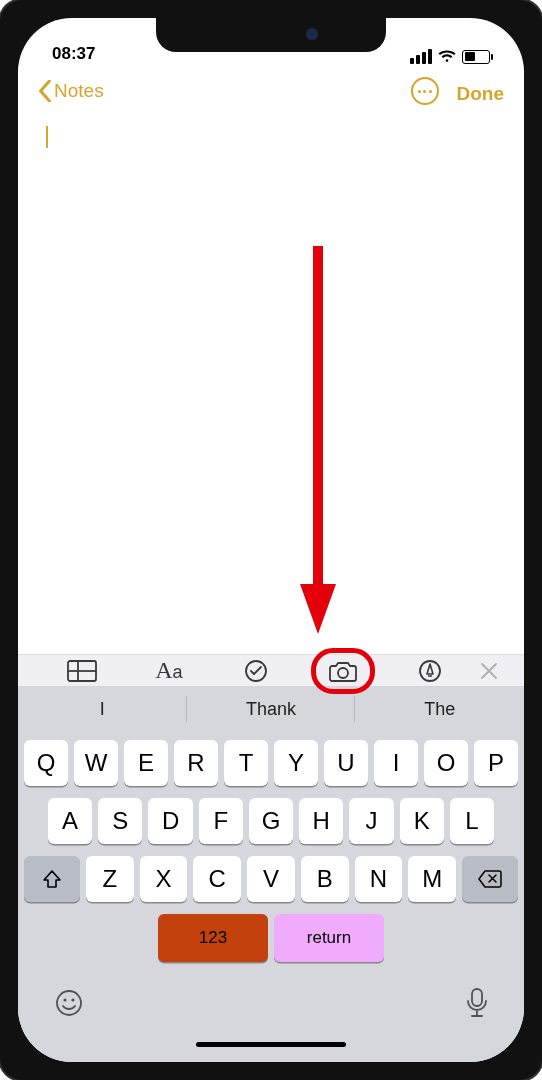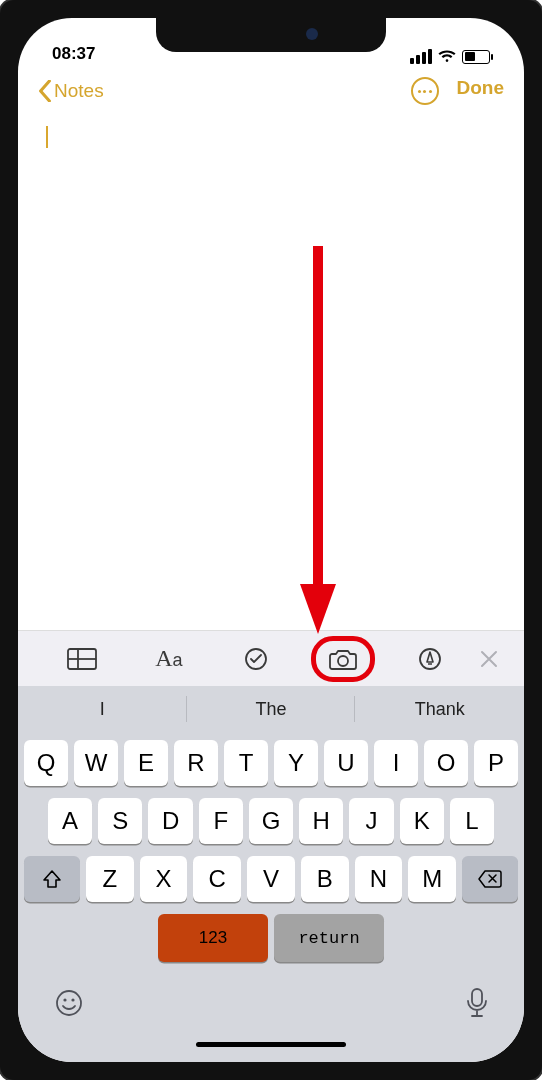--- a/index.html
+++ b/index.html
@@ -1,62 +1,62 @@
 <!DOCTYPE html>
 <html><head>
   <meta charset="utf-8">
   <style>
     * { margin: 0; padding: 0; box-sizing: border-box; font-family: -apple-system, Helvetica, Arial, sans-serif; }
     body { background: #fff; display: flex; justify-content: center; align-items: flex-start;}
-    .device-frame { width: 542px; height: 1080px; background: #111; border-radius: 14px; padding: 18px; position: relative; box-shadow: 0 0 0 2px #333; }
+    .device-frame { width: 542px; height: 1080px; background: #111; border-radius: 22px; padding: 18px; position: relative; box-shadow: 0 0 0 2px #333; }
     .screen { width: 100%; height: 100%; background: #fff; border-radius: 54px; overflow: hidden; position: relative; display: flex; flex-direction: column; }
     .notch { position: absolute; top: 0; left: 50%; transform: translateX(-50%); width: 230px; height: 34px; background: #111; border-bottom-left-radius: 20px; border-bottom-right-radius: 20px; z-index: 50; }
     .notch::after { content:""; position:absolute; right: 68px; top: 10px; width: 12px; height:12px; background:#1a2a4a; border-radius:50%; }
     
     .status-bar { height: 48px; display:flex; justify-content:space-between; align-items:flex-end; padding: 0 34px 2px 34px; font-size:17px; font-weight:600; }
     .status-right { display:flex; gap:6px; align-items:center; }
     .signal { display:flex; gap:2px; align-items:flex-end; }
     .signal span { width:4px; background:#000; border-radius:1px; }
     .signal span:nth-child(1){height:6px;} .signal span:nth-child(2){height:9px;} .signal span:nth-child(3){height:12px;} .signal span:nth-child(4){height:15px;}
     .wifi { width:18px; height:14px; position:relative; }
     .battery { width:28px; height:14px; border:1.5px solid #000; border-radius:3px; position:relative; }
     .battery::after { content:""; position:absolute; right:-4px; top:3px; width:2.5px; height:6px; background:#000; border-radius:1px; }
     .battery-fill { position:absolute; left:1.5px; top:1.5px; bottom:1.5px; width:40%; background:#000; border-radius:1px; }
     
     .nav { height: 50px; display:flex; align-items:center; justify-content:space-between; padding: 0 20px; }
     .nav-left { display:flex; align-items:center; gap:2px; color:#d5a52e; font-size:19px; }
-    .nav-right { display:flex; align-items:flex-start; gap:18px; color:#d5a52e; }
+    .nav-right { display:flex; align-items:flex-end; gap:18px; color:#d5a52e; }
     .more-btn { width:28px; height:28px; border:2px solid #d5a52e; border-radius:50%; display:flex; align-items:center; justify-content:center; gap:2.5px; }
     .more-btn span { width:3px; height:3px; background:#d5a52e; border-radius:50%; }
     .done { font-size:19px; font-weight:600; }
     
     .note-area { flex:1; padding: 10px 28px; position:relative; }
     .cursor { width:2px; height:22px; background:#d9a72f; }
     
     .arrow-annotation { position:absolute; left:280px; top:120px; width:40px; height:400px; pointer-events:none; z-index:40; }
     
-    .toolbar { height:56px; background:#f0eff4; border-top:1px solid #ddd; display:flex; align-items:center; padding:8px 20px; gap:0; position:relative; }
+    .toolbar { height:32px; background:#f0eff4; border-top:1px solid #ddd; display:flex; align-items:center; padding:8px 20px; gap:0; position:relative; }
     .tool { flex:1; display:flex; align-items:center; justify-content:center; color:#3a3a3a; }
     .tool-close { color:#aaa; flex:0 0 30px; }
     .circle-ann { position:absolute; border:5px solid #e3000b; border-radius:22px; width:64px; height:46px; pointer-events:none; z-index:39; }
     
     .predictive { height:46px; background:#d5d7dd; display:flex; }
     .pred { flex:1; display:flex; align-items:center; justify-content:center; font-size:18px; color:#222; position:relative; }
     .pred:not(:last-child)::after { content:""; position:absolute; right:0; top:10px; bottom:10px; width:1px; background:#b8bac0; }
     
     .keyboard { background:#d5d7dd; padding: 8px 6px 0 6px; display:flex; flex-direction:column; gap:12px; }
     .krow { display:flex; gap:6px; justify-content:center; }
     .key { background:#fff; border-radius:6px; box-shadow:0 1.5px 0 #888; flex:1; height:46px; display:flex; align-items:center; justify-content:center; font-size:24px; color:#000; }
     .krow.r2 { padding: 0 24px; }
     .key.fn { background:#c2410c; font-size:17px; }
     .key.shift, .key.bksp { flex:0 0 56px; background:#b8bcc5; }
     .krow.r4 .key { height:48px; }
     .krow.r4 .key.num { flex:0 0 110px; font-size:17px; }
     .krow.r4 .key.space { flex:1; font-size:17px; }
-    .krow.r4 .key.return { flex:0 0 110px; font-size:17px; background:#a3a3a3;font-family:Liberation Mono, monospace; }
+    .krow.r4 .key.return { flex:0 0 110px; font-size:17px; background:#f0abfc; }
     .kbd-bottom { display:flex; justify-content:space-between; padding:14px 30px 8px 30px; }
     .emoji-btn, .mic-btn { color:#50525a; }
     .home-ind { height:20px; display:flex; align-items:flex-start; justify-content:center; }
     .home-ind div { width:150px; height:5px; background:#000; border-radius:3px; }
   </style>
 </head>
 <body>
 
 <div class="device-frame">
 
@@ -138,22 +138,22 @@
       </div>
       <div class="tool tool-close">
         <svg width="18" height="18" viewBox="0 0 18 18">
             <path d="M2 2l14 14M16 2L2 16" stroke="#b0b0b6" stroke-width="2" stroke-linecap="round"></path>
           </svg>
       </div>
     </div>
 
     <div class="predictive">
       <div class="pred">I</div>
+      <div class="pred">Thank</div>
       <div class="pred">The</div>
-      <div class="pred">Thank</div>
     </div>
 
     <div class="keyboard">
       <div class="krow">
         <div class="key">Q</div>
         <div class="key">W</div>
         <div class="key">E</div>
         <div class="key">R</div>
         <div class="key">T</div>
         <div class="key">Y</div>

